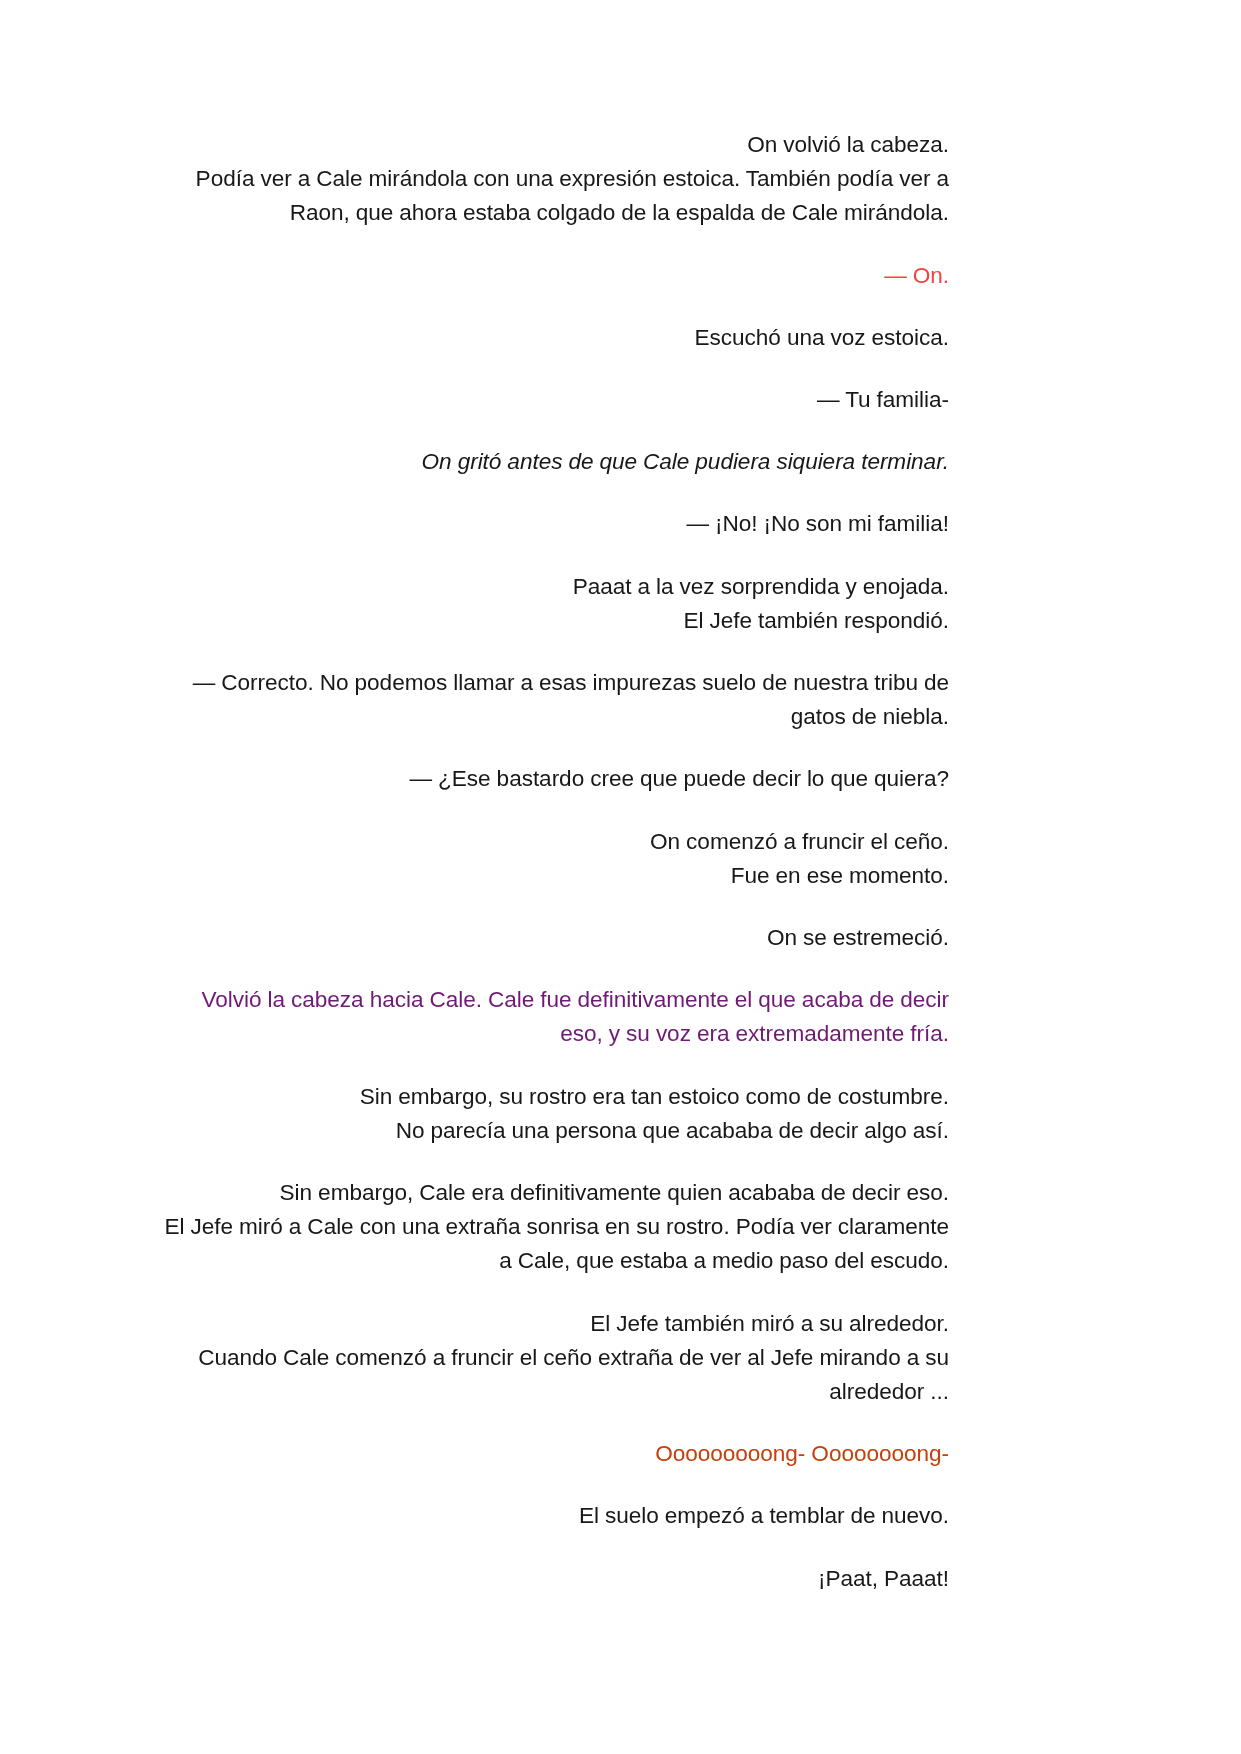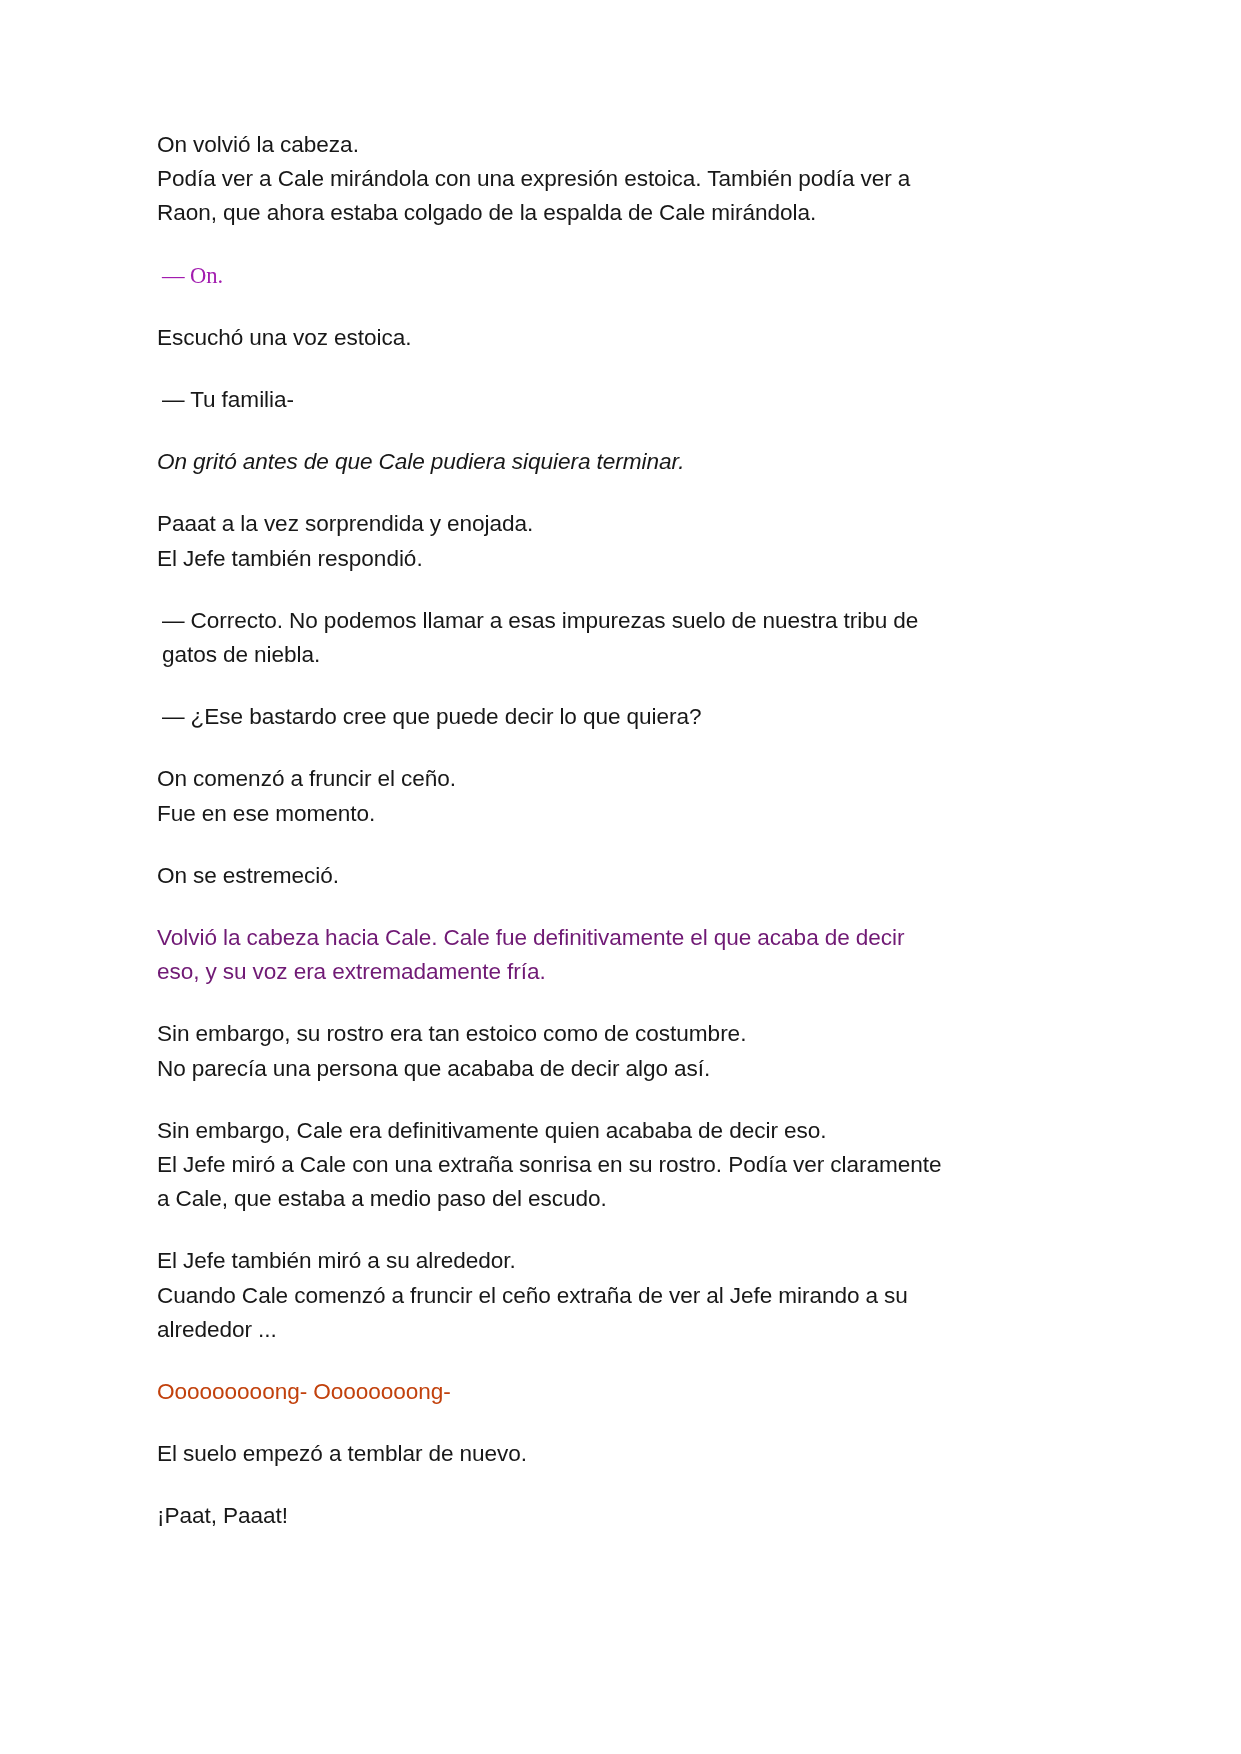--- a/index.html
+++ b/index.html
@@ -33,21 +33,21 @@
     width: 792px;
   }
 
   .para {
     margin: 0 0 28px 0;
     font-size: 22.6px;
     line-height: 34.2px;
     color: #181818;
     letter-spacing: -0.05px;
     font-weight: 400;
-    text-align: left;
+    text-align: right;
     word-spacing: -0.2px;
   }
 
   .para.dialogue {
     padding-left: 5px;
   }
 
   .para .line {
     display: block;
   }
@@ -58,31 +58,34 @@
 </style>
 </head>
 <body style="background: rgb(255, 255, 255);">
 
 <div class="page" style="background: rgb(255, 255, 255);">
   <div class="text-column" id="text-column">
       <p class="para" style="color: rgb(24, 24, 24);">
         <span class="line">On volvió la cabeza.</span>
         <span class="line">Podía ver a Cale mirándola con una expresión estoica. También podía ver a Raon, que ahora estaba colgado de la espalda de Cale mirándola.</span>
       </p>
-      <p class="para dialogue" style="color: #a21caf; font-family: Liberation Serif, serif;">
+      <p class="para dialogue" style="color: #ef4444;">
         <span class="line">— On.</span>
       </p>
       <p class="para" style="color: rgb(24, 24, 24);">
         <span class="line">Escuchó una voz estoica.</span>
       </p>
       <p class="para dialogue" style="color: rgb(24, 24, 24);">
         <span class="line">— Tu familia-</span>
       </p>
       <p class="para" style="color: rgb(24, 24, 24); font-style: italic;">
         <span class="line">On gritó antes de que Cale pudiera siquiera terminar.</span>
+      </p>
+      <p class="para dialogue" style="color: rgb(24, 24, 24);">
+        <span class="line">— ¡No! ¡No son mi familia!</span>
       </p>
       <p class="para" style="color: rgb(24, 24, 24);">
         <span class="line">Paaat a la vez sorprendida y enojada.</span>
         <span class="line">El Jefe también respondió.</span>
       </p>
       <p class="para dialogue" style="color: rgb(24, 24, 24);">
         <span class="line">— Correcto. No podemos llamar a esas impurezas suelo de nuestra tribu de gatos de niebla.</span>
       </p>
       <p class="para dialogue" style="color: rgb(24, 24, 24);">
         <span class="line">— ¿Ese bastardo cree que puede decir lo que quiera?</span>

